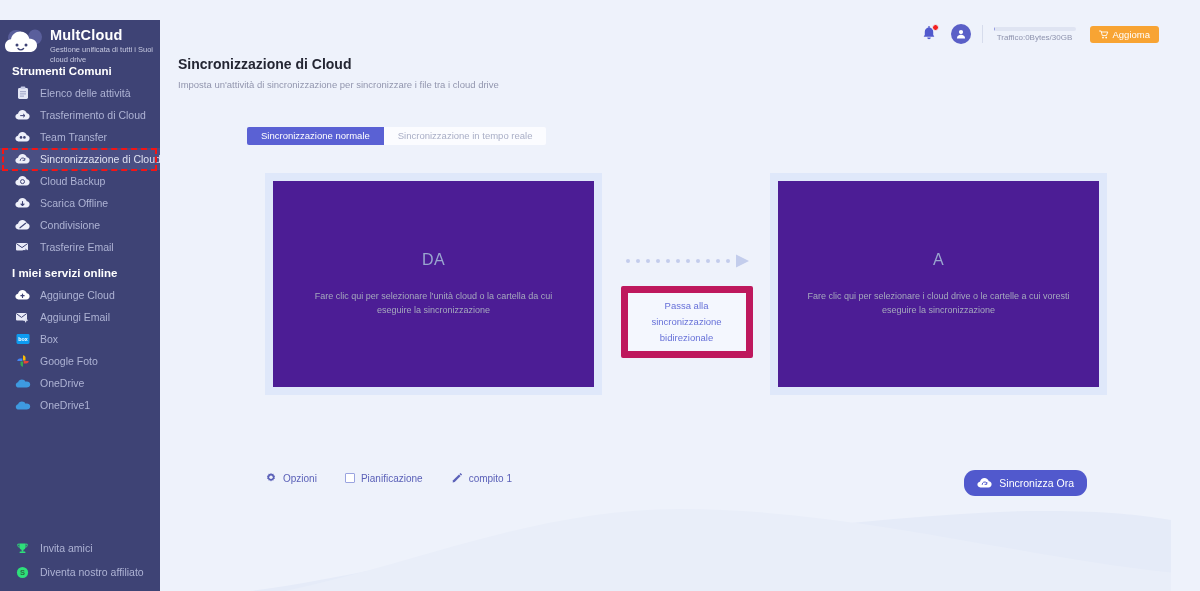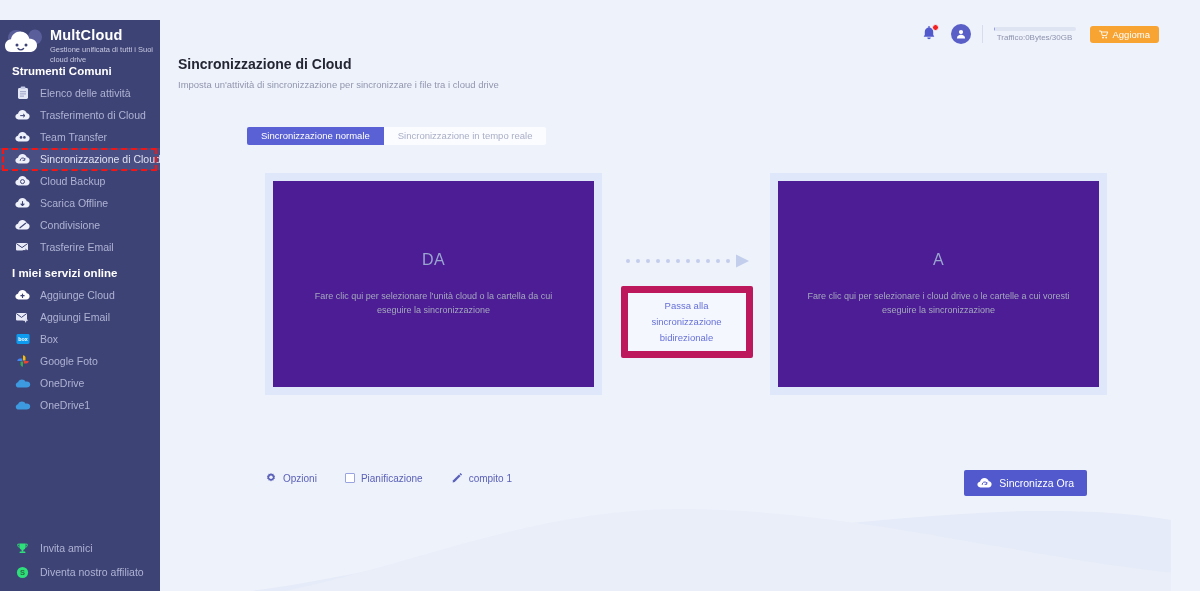--- a/index.html
+++ b/index.html
@@ -136,21 +136,21 @@
   .foot-btn {
     display: flex; align-items: center; gap: 6px; font-size: 10px;
     color: #5b61b8; cursor: pointer; margin-right: 28px;
   }
   .chk {
     width: 10px; height: 10px; border: 1px solid #9aa4e0; background: #fff;
     border-radius: 1px; display: inline-block;
   }
   .sync-now {
     position: absolute; right: 84px; top: -2px;
-    background: #5159cd; color: #fff; border: none; border-radius: 2px;
+    background: #5159cd; color: #fff; border: none; border-radius: 11px;
     height: 26px; padding: 0 13px; font-size: 10.5px; font-family: inherit;
     display: flex; align-items: center; gap: 7px; cursor: pointer;
   }
   svg { display: block; }
 </style>
 </head>
 <body>
 
 <div class="app">
 

